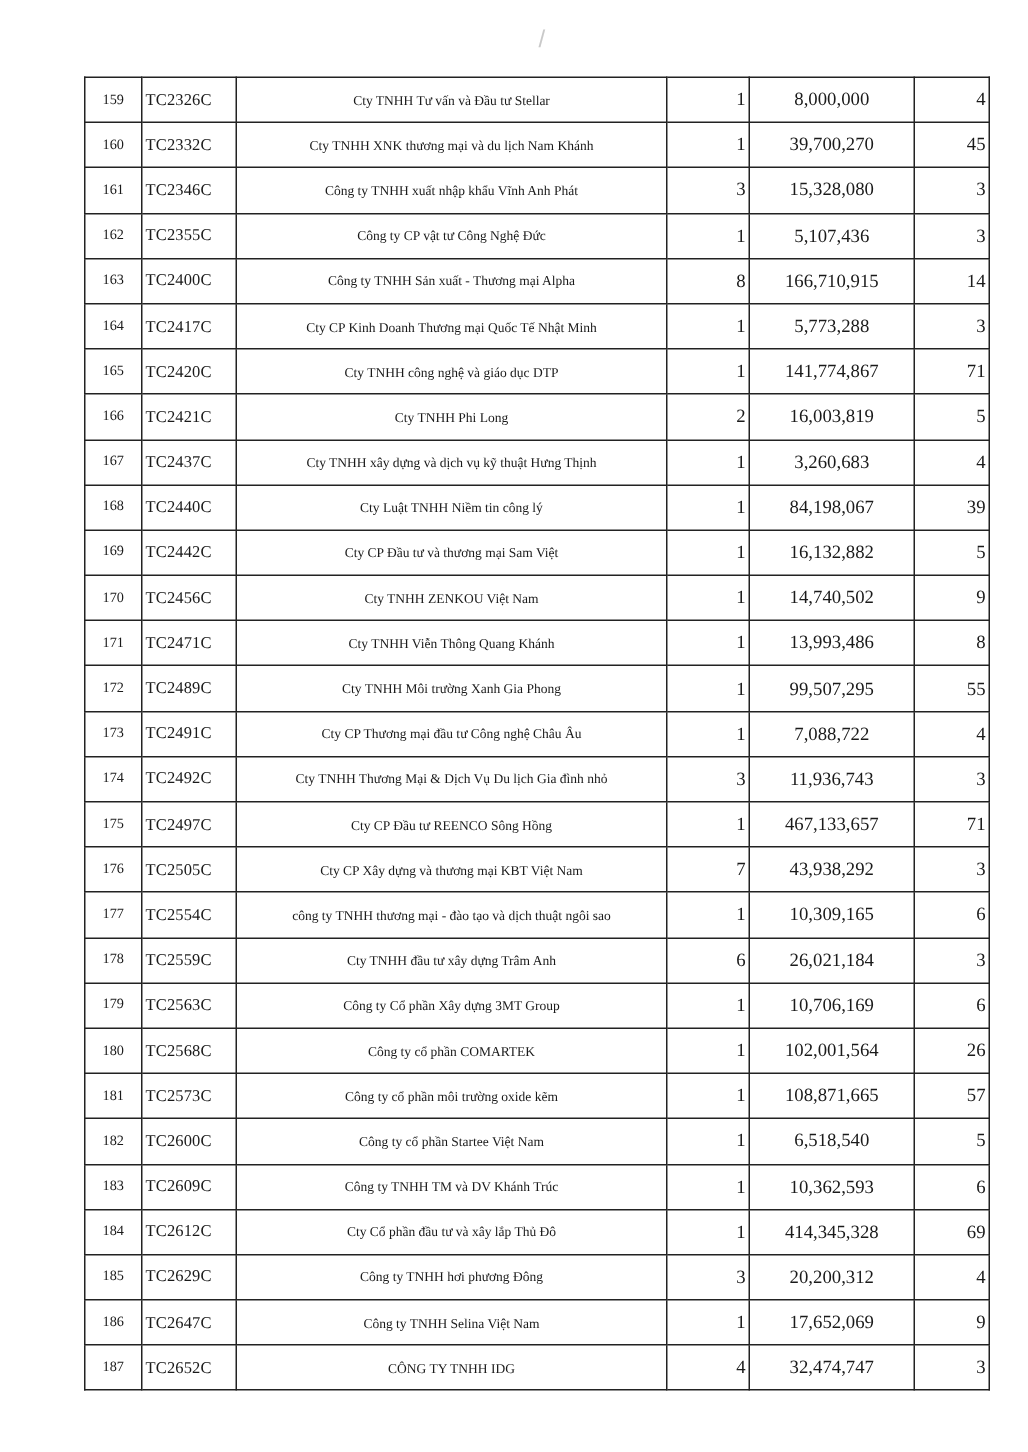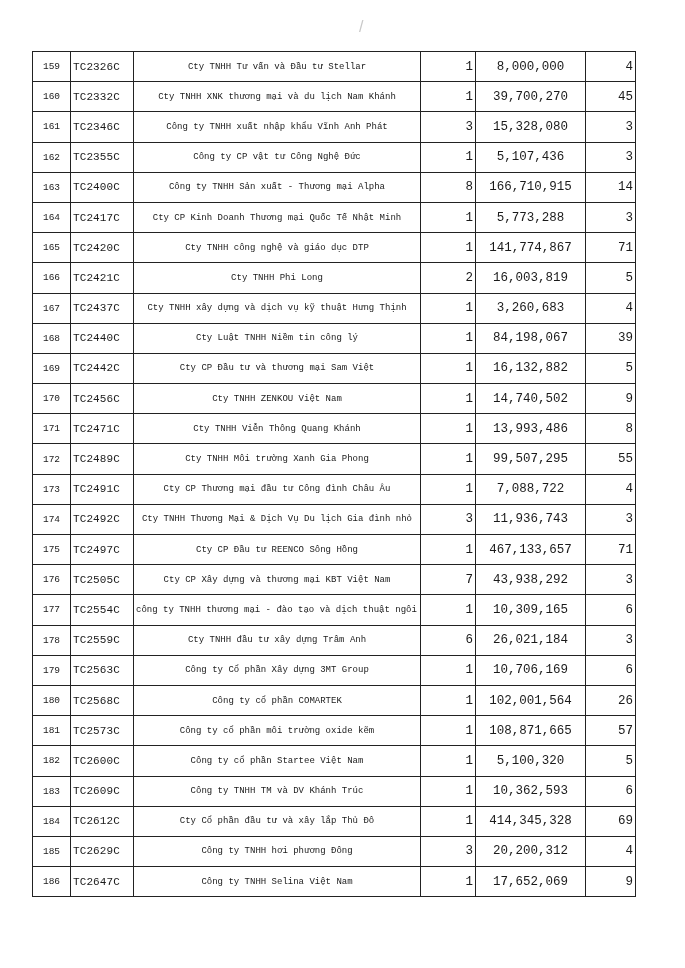--- a/index.html
+++ b/index.html
@@ -1,21 +1,21 @@
 <!DOCTYPE html>
 <html><head>
 <meta charset="utf-8">
 <style>
   html, body { margin: 0; padding: 0; background: #ffffff; }
   body { width: 685px; height: 968px; position: relative; overflow: hidden;
          font-family: "Liberation Serif", serif; color: #1a1a1a; }
   .page-mark { position: absolute; left: 359px; top: 18px; font-size: 16px;
                color: #c9c9c9; font-family: "Liberation Sans", sans-serif; }
-  table.data { position: absolute; left: 32px; top: 51px; border-collapse: collapse;
-               table-layout: fixed; width: 598px; font-family: Liberation Mono, monospace; }
+  table.data { position: absolute; left: 56px; top: 51px; border-collapse: collapse;
+               table-layout: fixed; width: 598px; }
   table.data td { border: 1px solid #222; height: 29.2px; padding: 0 2px;
                   white-space: nowrap; overflow: hidden; vertical-align: middle; }
   td.c-no   { width: 33px; text-align: center; font-size: 9.5px; }
   td.c-code { width: 58px; font-size: 11px; letter-spacing: 0.1px; }
   td.c-name { width: 282px; text-align: center; font-size: 9px; padding-left: 3px; }
   td.c-cnt  { width: 50px; text-align: right; font-size: 12.5px; }
   td.c-amt  { width: 105px; text-align: center; font-size: 12.5px; }
   td.c-days { width: 45px; text-align: right; font-size: 12.5px; padding-right: 1px; }
 </style>
 </head>
@@ -133,21 +133,21 @@
     <td class="c-no">172</td>
     <td class="c-code">TC2489C</td>
     <td class="c-name">Cty TNHH Môi trường Xanh Gia Phong</td>
     <td class="c-cnt">1</td>
     <td class="c-amt">99,507,295</td>
     <td class="c-days">55</td>
   </tr>
       <tr>
     <td class="c-no">173</td>
     <td class="c-code">TC2491C</td>
-    <td class="c-name">Cty CP Thương mại đầu tư Công đình Châu Âu</td>
+    <td class="c-name">Cty CP Thương mại đầu tư Công nghệ Châu Âu</td>
     <td class="c-cnt">1</td>
     <td class="c-amt">7,088,722</td>
     <td class="c-days">4</td>
   </tr>
       <tr>
     <td class="c-no">174</td>
     <td class="c-code">TC2492C</td>
     <td class="c-name">Cty TNHH Thương Mại &amp; Dịch Vụ Du lịch Gia đình nhỏ</td>
     <td class="c-cnt">3</td>
     <td class="c-amt">11,936,743</td>
@@ -207,21 +207,21 @@
     <td class="c-name">Công ty cổ phần môi trường oxide kẽm</td>
     <td class="c-cnt">1</td>
     <td class="c-amt">108,871,665</td>
     <td class="c-days">57</td>
   </tr>
       <tr>
     <td class="c-no">182</td>
     <td class="c-code">TC2600C</td>
     <td class="c-name">Công ty cổ phần Startee Việt Nam</td>
     <td class="c-cnt">1</td>
-    <td class="c-amt">5,100,320</td>
+    <td class="c-amt">6,518,540</td>
     <td class="c-days">5</td>
   </tr>
       <tr>
     <td class="c-no">183</td>
     <td class="c-code">TC2609C</td>
     <td class="c-name">Công ty TNHH TM và DV Khánh Trúc</td>
     <td class="c-cnt">1</td>
     <td class="c-amt">10,362,593</td>
     <td class="c-days">6</td>
   </tr>
@@ -242,14 +242,22 @@
     <td class="c-days">4</td>
   </tr>
       <tr>
     <td class="c-no">186</td>
     <td class="c-code">TC2647C</td>
     <td class="c-name">Công ty TNHH Selina Việt Nam</td>
     <td class="c-cnt">1</td>
     <td class="c-amt">17,652,069</td>
     <td class="c-days">9</td>
   </tr>
+      <tr>
+    <td class="c-no">187</td>
+    <td class="c-code">TC2652C</td>
+    <td class="c-name">CÔNG TY TNHH IDG</td>
+    <td class="c-cnt">4</td>
+    <td class="c-amt">32,474,747</td>
+    <td class="c-days">3</td>
+  </tr>
     </tbody>
 </table>
 
 </body></html>

